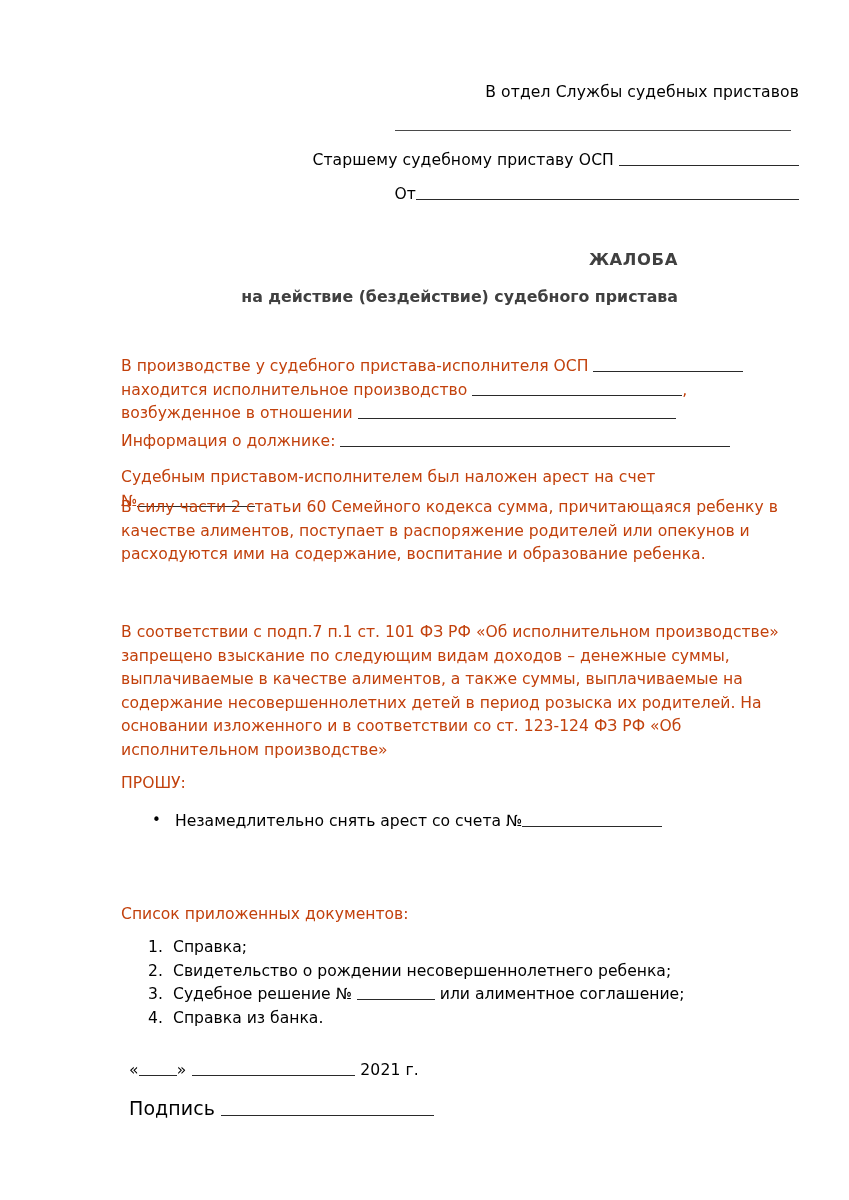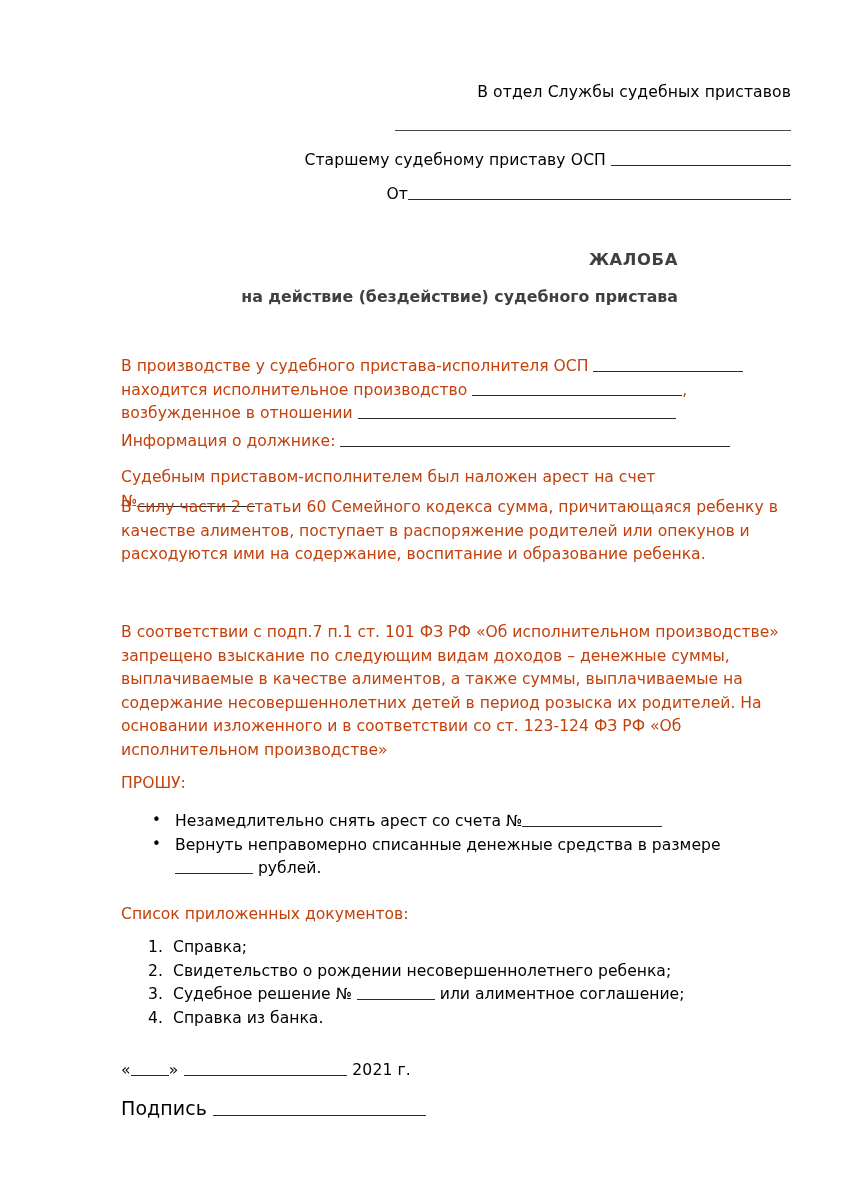--- a/index.html
+++ b/index.html
@@ -23,20 +23,21 @@
   }
 
   
   .ln {
     position: absolute;
     font-size: 15.5px;
     line-height: 21px;
     letter-spacing: 0.1px;
     white-space: pre;
     color: #000;
+    padding-left: 8px;
   }
   .body-txt {
     position: absolute;
     left: 121px;
     width: 670px;
     font-size: 15.6px;
     line-height: 23.5px;
     color: #c2410c;
   }
   .body-txt p { margin: 0; }
@@ -186,21 +187,20 @@
   </div>
 
   <div class="body-txt" id="blk-4">В силу части 2 статьи 60 Семейного кодекса сумма, причитающаяся ребенку в качестве алиментов, поступает в распоряжение родителей или опекунов и расходуются ими на содержание, воспитание и образование ребенка.</div>
 
   <div class="body-txt" id="blk-5">В соответствии с подп.7 п.1 ст. 101 ФЗ РФ «Об исполнительном производстве» запрещено взыскание по следующим видам доходов – денежные суммы, выплачиваемые в качестве алиментов, а также суммы, выплачиваемые на содержание несовершеннолетних детей в период розыска их родителей. На основании изложенного и в соответствии со ст. 123-124 ФЗ РФ «Об исполнительном производстве»</div>
 
   <div class="body-txt" id="blk-6">ПРОШУ:</div>
 
   <ul class="bul-list">
     <li><span>Незамедлительно снять арест со счета №</span><span class="u" style="width:140px"></span></li>
-    <li><span>Вернуть неправомерно списанные денежные средства в размере</span><br><span class="u" style="width:78px"></span><span> рублей.</span></li>
   </ul>
 
   <div class="body-txt" id="blk-7">Список приложенных документов:</div>
 
   <ol class="num-list">
     <li><span class="num">1.</span><span>Справка;</span></li>
     <li><span class="num">2.</span><span>Свидетельство о рождении несовершеннолетнего ребенка;</span></li>
     <li><span class="num">3.</span><span>Судебное решение № </span><span class="u" style="width:78px"></span><span> или алиментное соглашение;</span></li>
     <li><span class="num">4.</span><span>Справка из банка.</span></li>
   </ol>

